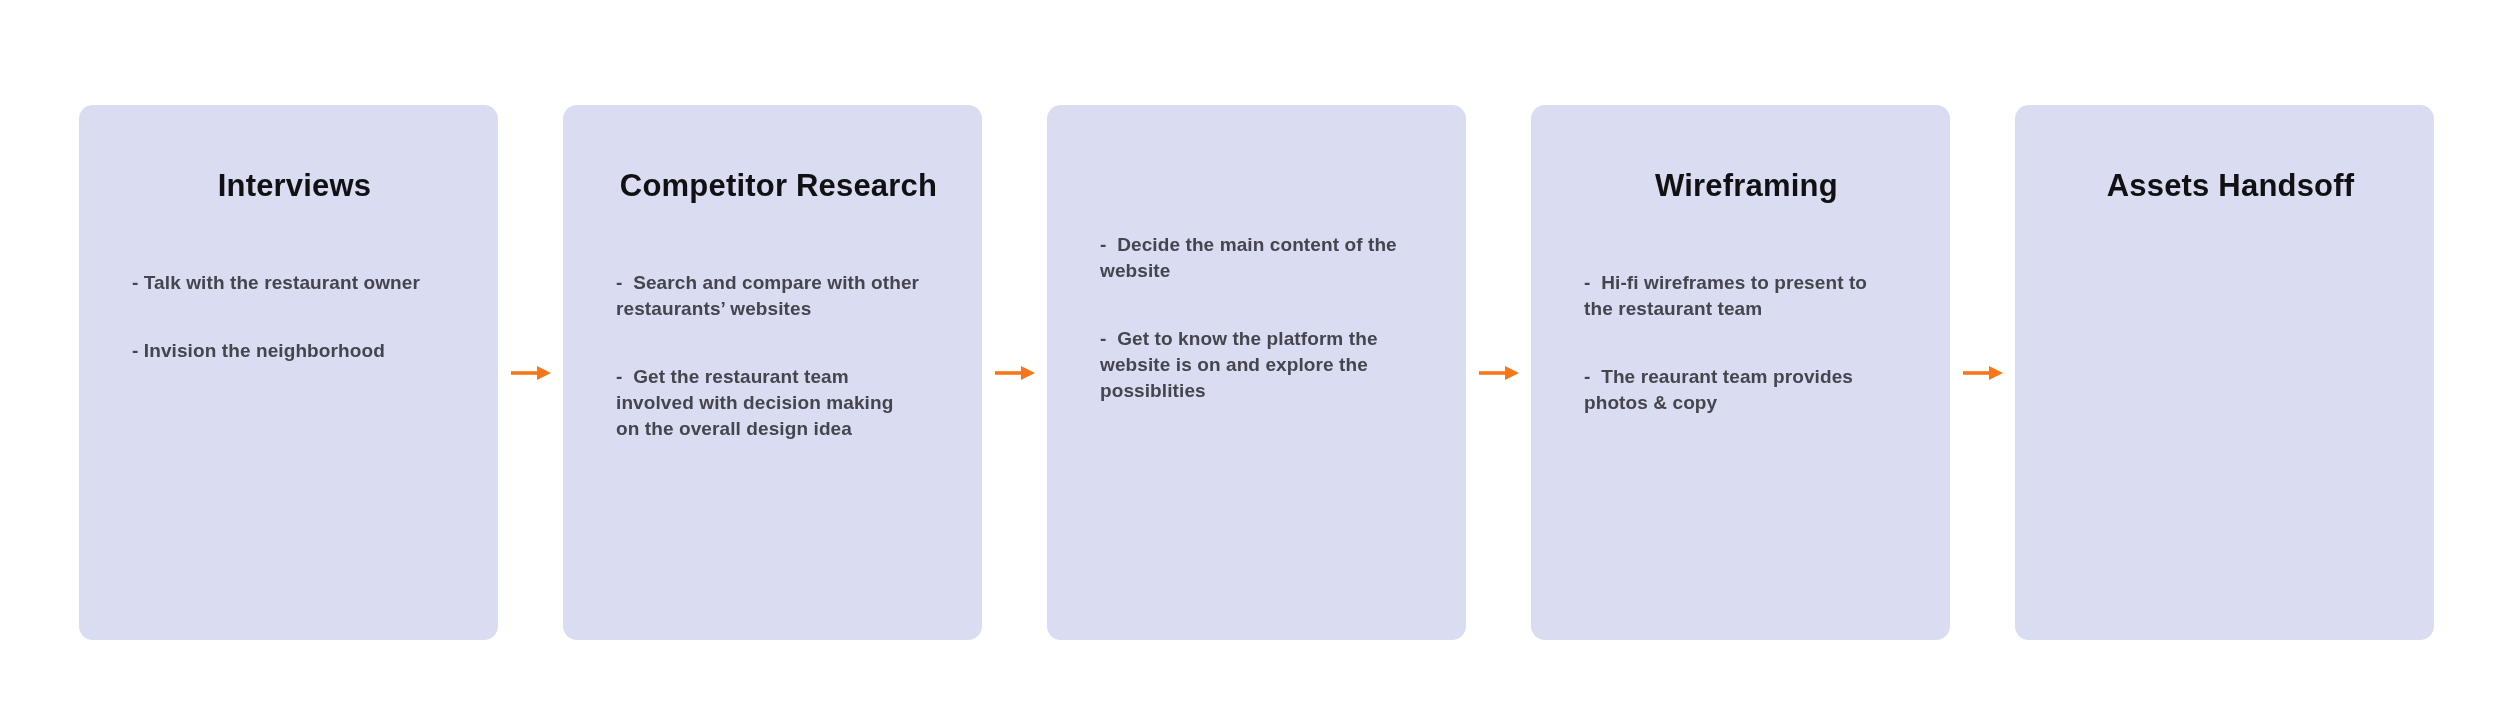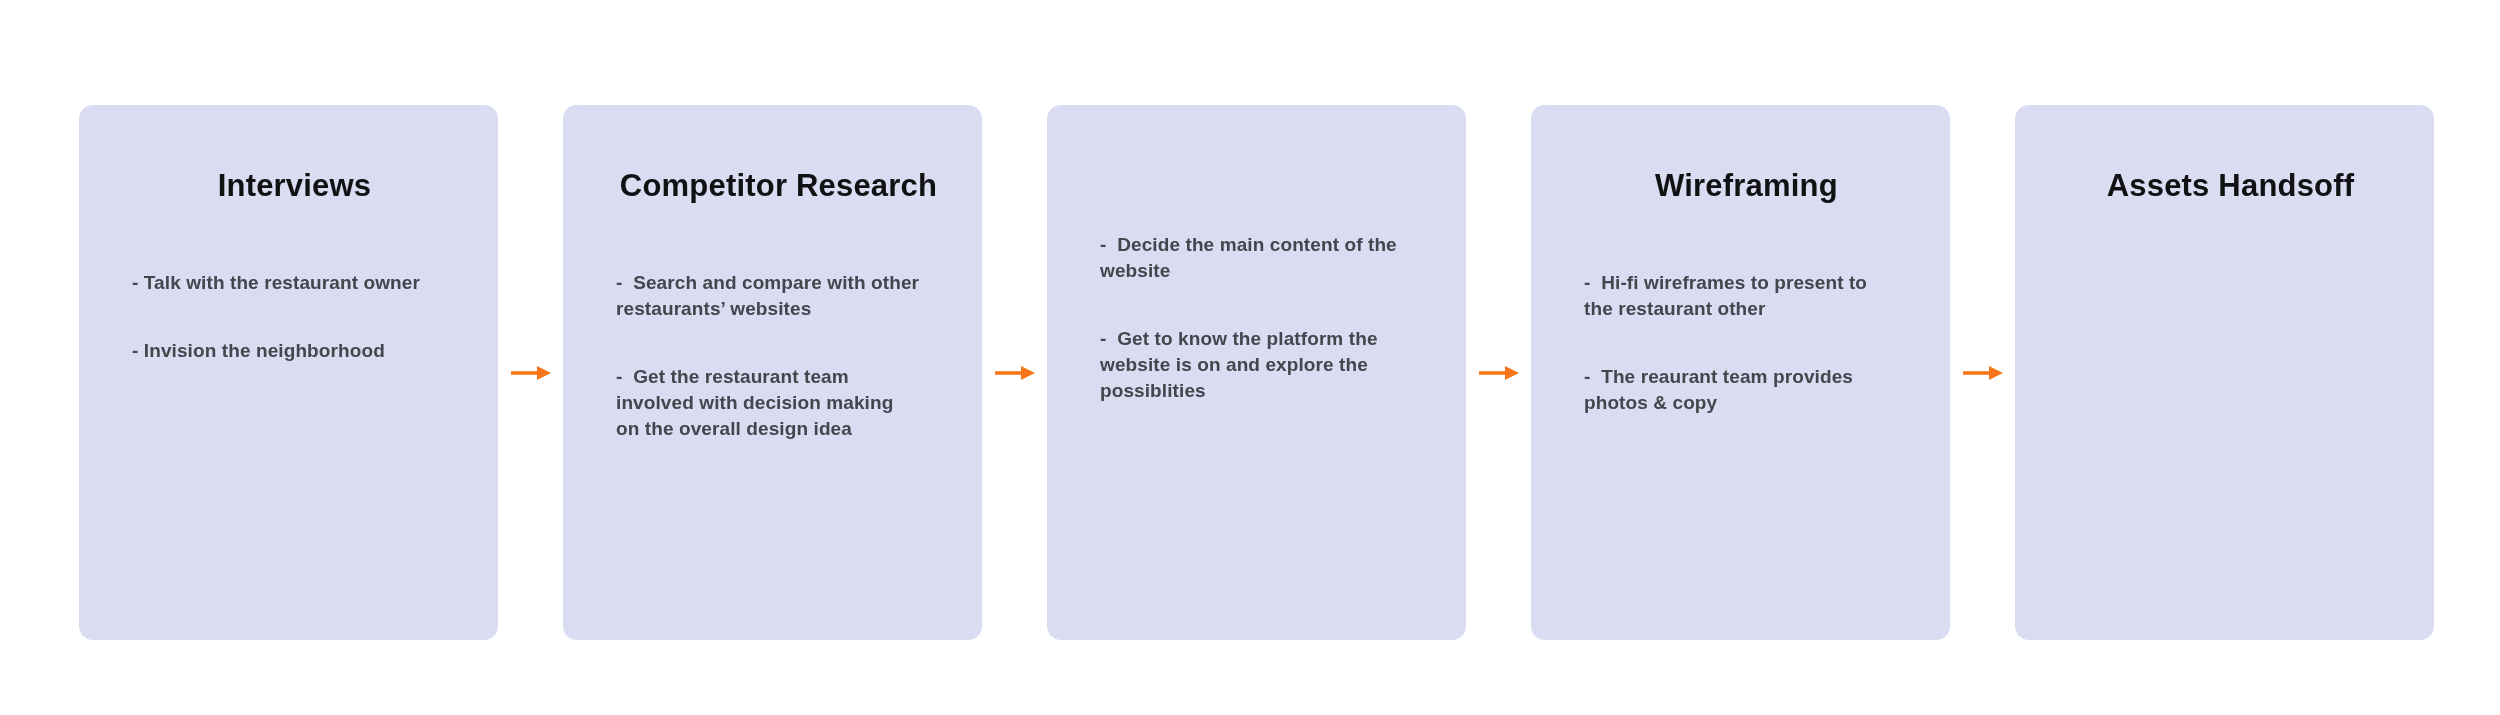--- a/index.html
+++ b/index.html
@@ -120,21 +120,21 @@
       <svg width="40" height="14" viewBox="0 0 40 14" aria-hidden="true">
         <path d="M0 5.2 H27 V8.8 H0 Z" fill="currentColor"></path>
         <path d="M26 0 L40 7 L26 14 Z" fill="currentColor"></path>
       </svg>
     </div>
 
     <section class="card">
       <h2 class="card-title">Wireframing</h2>
       <div class="card-body">
         <p class="item">-  Hi-fi wireframes to present to
-the restaurant other</p>
+the restaurant team</p>
         <p class="item">-  The reaurant team provides
 photos &amp; copy</p>
       </div>
     </section>
 
     <div class="arrow-cell">
       <svg width="40" height="14" viewBox="0 0 40 14" aria-hidden="true">
         <path d="M0 5.2 H27 V8.8 H0 Z" fill="currentColor"></path>
         <path d="M26 0 L40 7 L26 14 Z" fill="currentColor"></path>
       </svg>

